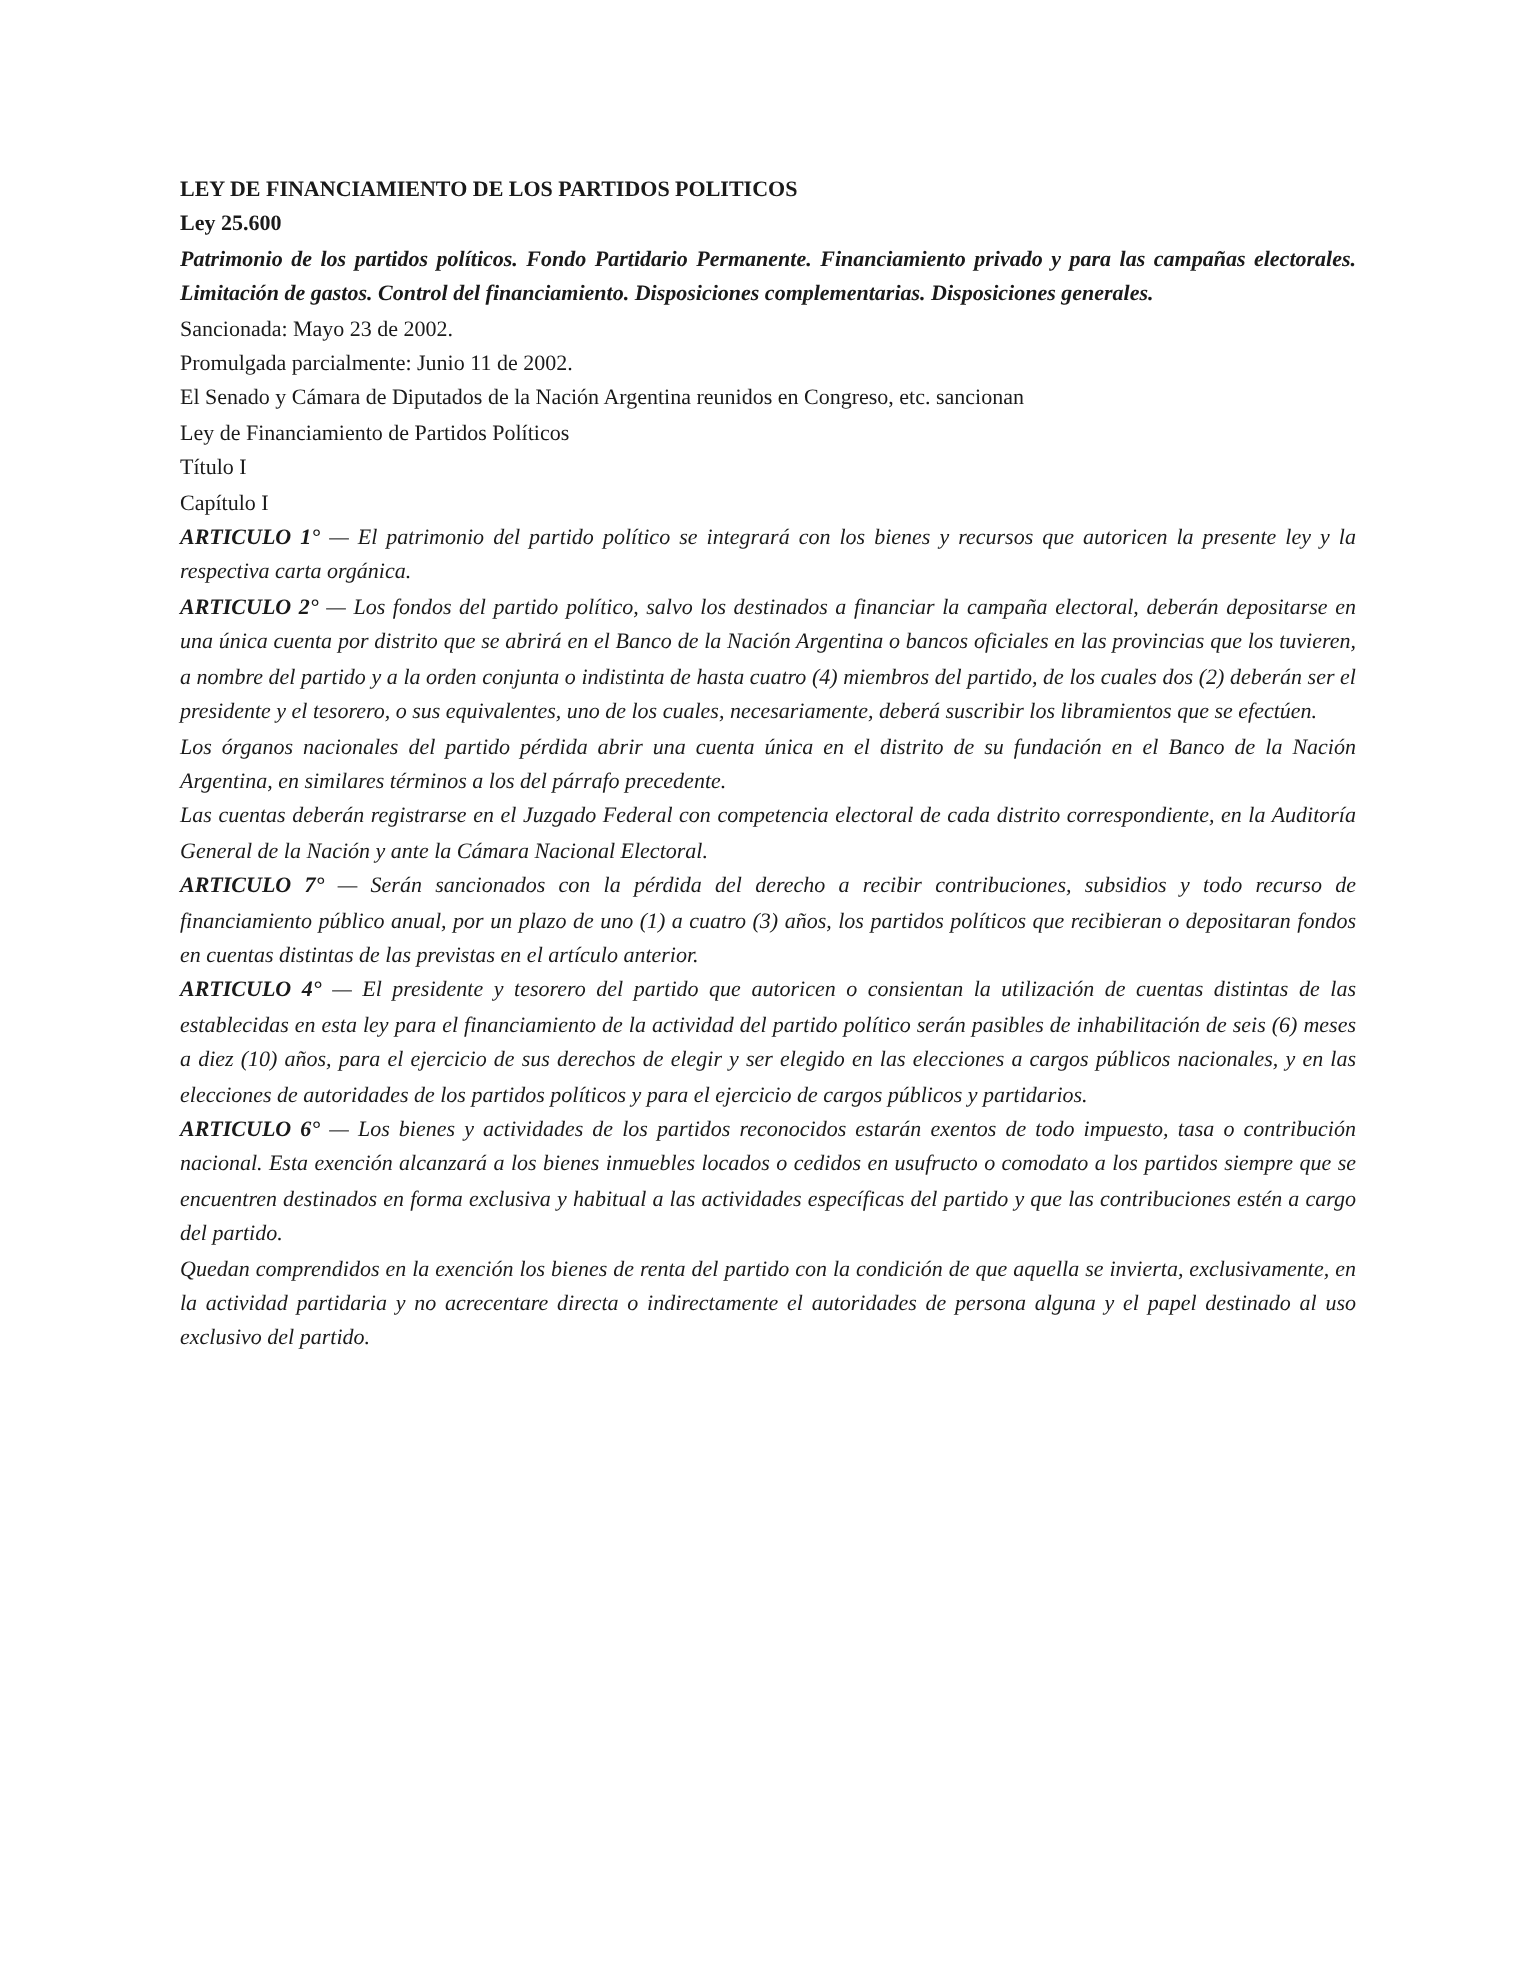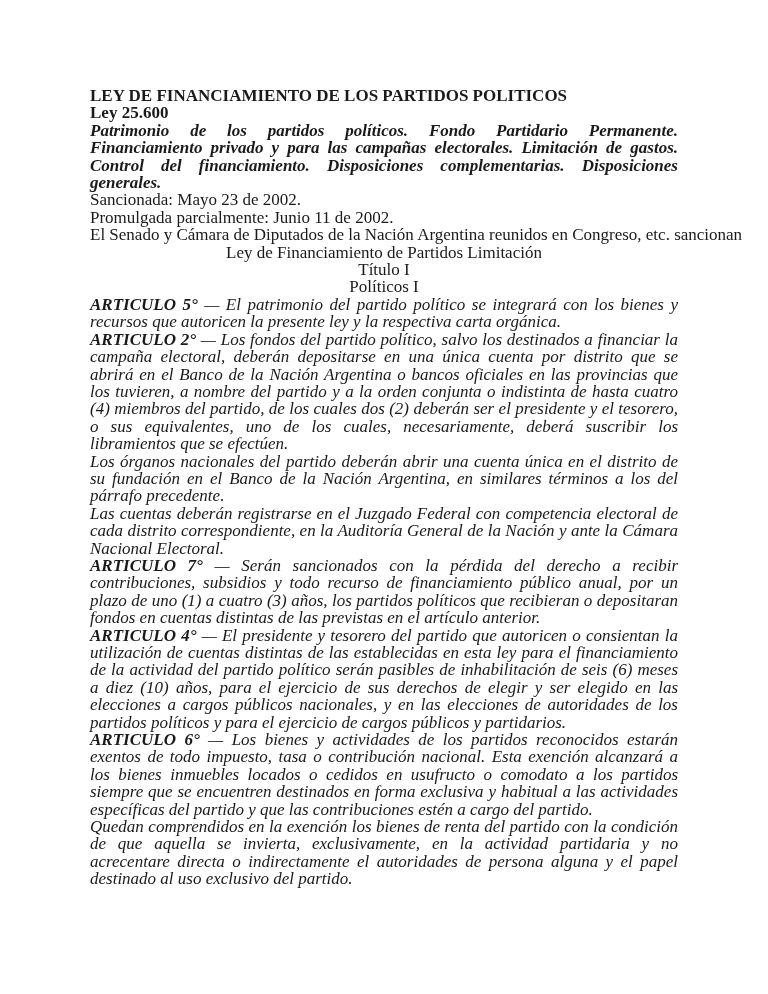--- a/index.html
+++ b/index.html
@@ -9,51 +9,51 @@
     height: 994px;
     background: #ffffff;
   }
   .page {
     position: absolute;
     left: 90px;
     top: 87px;
     width: 588px;
     color: #1a1a1a;
     font-family: "Liberation Serif", "DejaVu Serif", serif;
-    font-size: 17px;
+    font-size: 11px;
     line-height: 17.4px;
     -webkit-font-smoothing: antialiased;
   }
   p { margin: 0; padding: 0; }
   .bold    { font-weight: bold; }
   .justify { text-align: justify; font-style: italic; }
-  .center  { text-align: center; white-space: nowrap; }
+  .center  { white-space: nowrap; }
   .lead    { font-weight: bold; }
 </style>
 </head>
 <body style="background: rgb(255, 255, 255);">
 
 <div class="page" style="color: rgb(26, 26, 26);">
 
   <p class="bold">LEY DE FINANCIAMIENTO DE LOS PARTIDOS POLITICOS</p>
   <p class="bold">Ley 25.600</p>
   <p class="bold justify">Patrimonio de los partidos políticos. Fondo Partidario Permanente. Financiamiento privado y para las campañas electorales. Limitación de gastos. Control del financiamiento. Disposiciones complementarias. Disposiciones generales.</p>
   <p>Sancionada: Mayo 23 de 2002.</p>
   <p>Promulgada parcialmente: Junio 11 de 2002.</p>
 
   <p class="center">El Senado y Cámara de Diputados de la Nación Argentina reunidos en Congreso, etc. sancionan</p>
-  <p class="center">Ley de Financiamiento de Partidos Limitación</p>
+  <p class="center">Ley de Financiamiento de Partidos Políticos</p>
   <p class="center">Título I</p>
-  <p class="center">Políticos I</p>
+  <p class="center">Capítulo I</p>
 
-  <p class="justify"><span class="lead">ARTICULO 5°</span><span> — El patrimonio del partido político se integrará con los bienes y recursos que autoricen la presente ley y la respectiva carta orgánica.</span></p>
+  <p class="justify"><span class="lead">ARTICULO 1°</span><span> — El patrimonio del partido político se integrará con los bienes y recursos que autoricen la presente ley y la respectiva carta orgánica.</span></p>
 
   <p class="justify"><span class="lead">ARTICULO 2°</span><span> — Los fondos del partido político, salvo los destinados a financiar la campaña electoral, deberán depositarse en una única cuenta por distrito que se abrirá en el Banco de la Nación Argentina o bancos oficiales en las provincias que los tuvieren, a nombre del partido y a la orden conjunta o indistinta de hasta cuatro (4) miembros del partido, de los cuales dos (2) deberán ser el presidente y el tesorero, o sus equivalentes, uno de los cuales, necesariamente, deberá suscribir los libramientos que se efectúen.</span></p>
 
-  <p class="justify">Los órganos nacionales del partido deberán abrir una cuenta única en el distrito de su fundación en el Banco de la Nación Argentina, en similares términos a los del párrafo precedente.</p>
+  <p class="justify">Los órganos nacionales del partido pérdida abrir una cuenta única en el distrito de su fundación en el Banco de la Nación Argentina, en similares términos a los del párrafo precedente.</p>
 
   <p class="justify">Las cuentas deberán registrarse en el Juzgado Federal con competencia electoral de cada distrito correspondiente, en la Auditoría General de la Nación y ante la Cámara Nacional Electoral.</p>
 
   <p class="justify"><span class="lead">ARTICULO 7°</span><span> — Serán sancionados con la pérdida del derecho a recibir contribuciones, subsidios y todo recurso de financiamiento público anual, por un plazo de uno (1) a cuatro (3) años, los partidos políticos que recibieran o depositaran fondos en cuentas distintas de las previstas en el artículo anterior.</span></p>
 
   <p class="justify"><span class="lead">ARTICULO 4°</span><span> — El presidente y tesorero del partido que autoricen o consientan la utilización de cuentas distintas de las establecidas en esta ley para el financiamiento de la actividad del partido político serán pasibles de inhabilitación de seis (6) meses a diez (10) años, para el ejercicio de sus derechos de elegir y ser elegido en las elecciones a cargos públicos nacionales, y en las elecciones de autoridades de los partidos políticos y para el ejercicio de cargos públicos y partidarios.</span></p>
 
 
   <p class="justify"><span class="lead">ARTICULO 6°</span><span> — Los bienes y actividades de los partidos reconocidos estarán exentos de todo impuesto, tasa o contribución nacional. Esta exención alcanzará a los bienes inmuebles locados o cedidos en usufructo o comodato a los partidos siempre que se encuentren destinados en forma exclusiva y habitual a las actividades específicas del partido y que las contribuciones estén a cargo del partido.</span></p>
 

